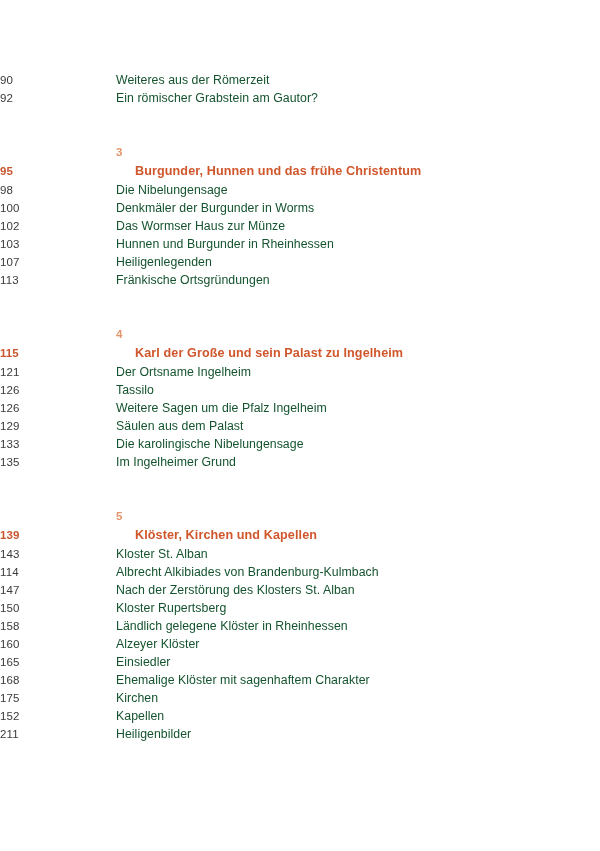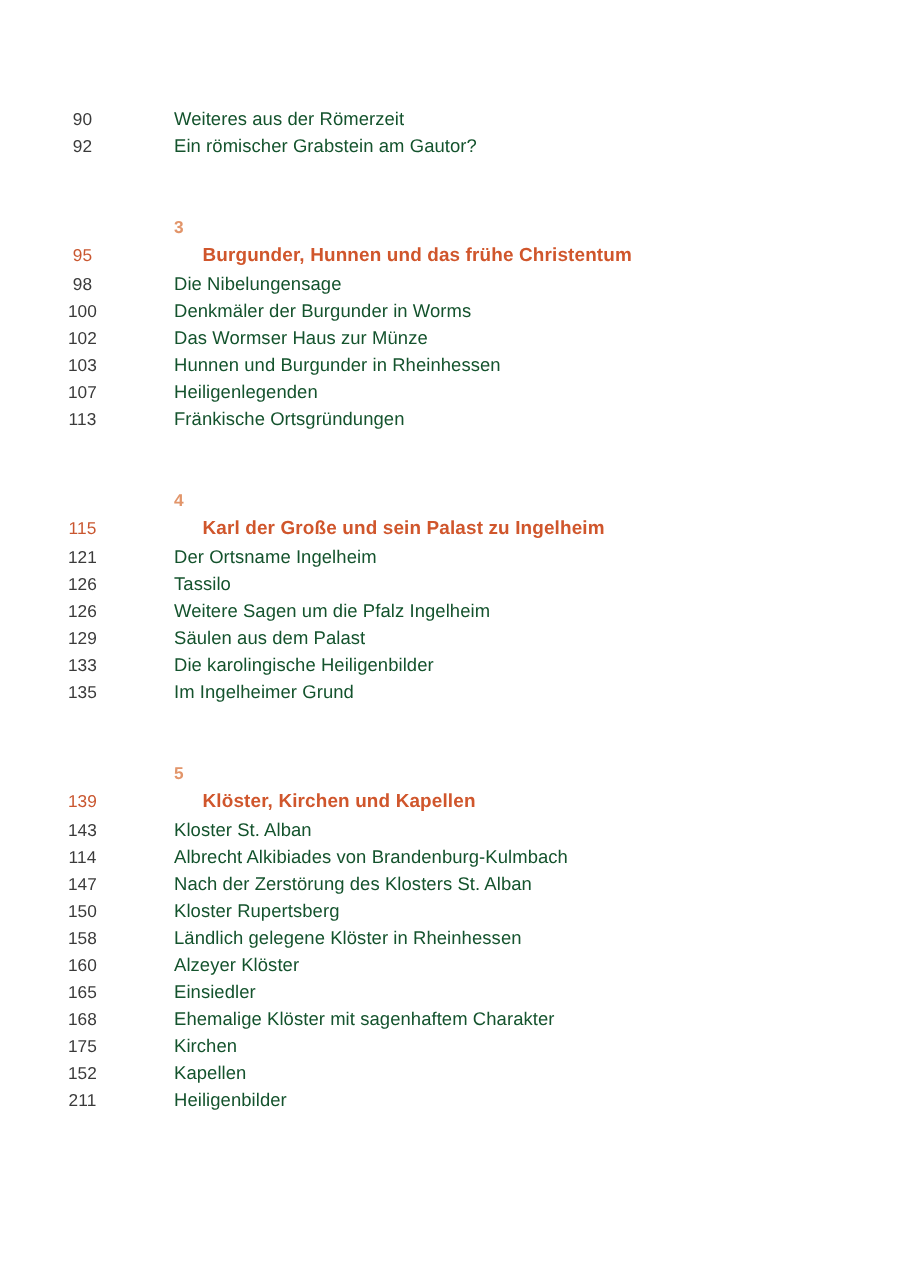--- a/index.html
+++ b/index.html
@@ -50,40 +50,40 @@
   .entry {
     display: block;
     height: 18px;
     line-height: 18px;
     white-space: nowrap;
   }
 
   .page-no {
     display: inline-block;
     width: 110px;
-    text-align: center;
+    text-align: left;
     font-size: 11.5px;
     color: #3a3a3a;
     letter-spacing: 0.1px;
     vertical-align: baseline;
   }
 
   .entry-title {
     display: inline-block;
     margin-left: 6px;
     font-size: 12.3px;
     color: #14532d;
     letter-spacing: 0.05px;
     vertical-align: baseline;
   }
 
   
   .entry.chapter .page-no {
     color: #C9562F;
-    font-weight: 400;
+    font-weight: 700;
     font-size: 11.5px;
   }
   .entry.chapter .entry-title {
     color: #D0562C;
     font-weight: 700;
     font-size: 12.6px;
     letter-spacing: 0.1px;
     margin-left: 25px;
   }
   .entry.chapter {
@@ -109,21 +109,21 @@
       <div class="entry"><span class="page-no">107</span><span class="entry-title">Heiligenlegenden</span></div>
       <div class="entry"><span class="page-no">113</span><span class="entry-title">Fränkische Ortsgründungen</span></div>
     </div>
     <div class="section">
       <div class="chapter-num-row"><span class="chapter-num">4</span></div>
       <div class="entry chapter"><span class="page-no">115</span><span class="entry-title">Karl der Große und sein Palast zu Ingelheim</span></div>
       <div class="entry"><span class="page-no">121</span><span class="entry-title">Der Ortsname Ingelheim</span></div>
       <div class="entry"><span class="page-no">126</span><span class="entry-title">Tassilo</span></div>
       <div class="entry"><span class="page-no">126</span><span class="entry-title">Weitere Sagen um die Pfalz Ingelheim</span></div>
       <div class="entry"><span class="page-no">129</span><span class="entry-title">Säulen aus dem Palast</span></div>
-      <div class="entry"><span class="page-no">133</span><span class="entry-title">Die karolingische Heiligenbilder</span></div>
+      <div class="entry"><span class="page-no">133</span><span class="entry-title">Die karolingische Nibelungensage</span></div>
       <div class="entry"><span class="page-no">135</span><span class="entry-title">Im Ingelheimer Grund</span></div>
     </div>
     <div class="section">
       <div class="chapter-num-row"><span class="chapter-num">5</span></div>
       <div class="entry chapter"><span class="page-no">139</span><span class="entry-title">Klöster, Kirchen und Kapellen</span></div>
       <div class="entry"><span class="page-no">143</span><span class="entry-title">Kloster St. Alban</span></div>
       <div class="entry"><span class="page-no">114</span><span class="entry-title">Albrecht Alkibiades von Brandenburg-Kulmbach</span></div>
       <div class="entry"><span class="page-no">147</span><span class="entry-title">Nach der Zerstörung des Klosters St. Alban</span></div>
       <div class="entry"><span class="page-no">150</span><span class="entry-title">Kloster Rupertsberg</span></div>
       <div class="entry"><span class="page-no">158</span><span class="entry-title">Ländlich gelegene Klöster in Rheinhessen</span></div>

